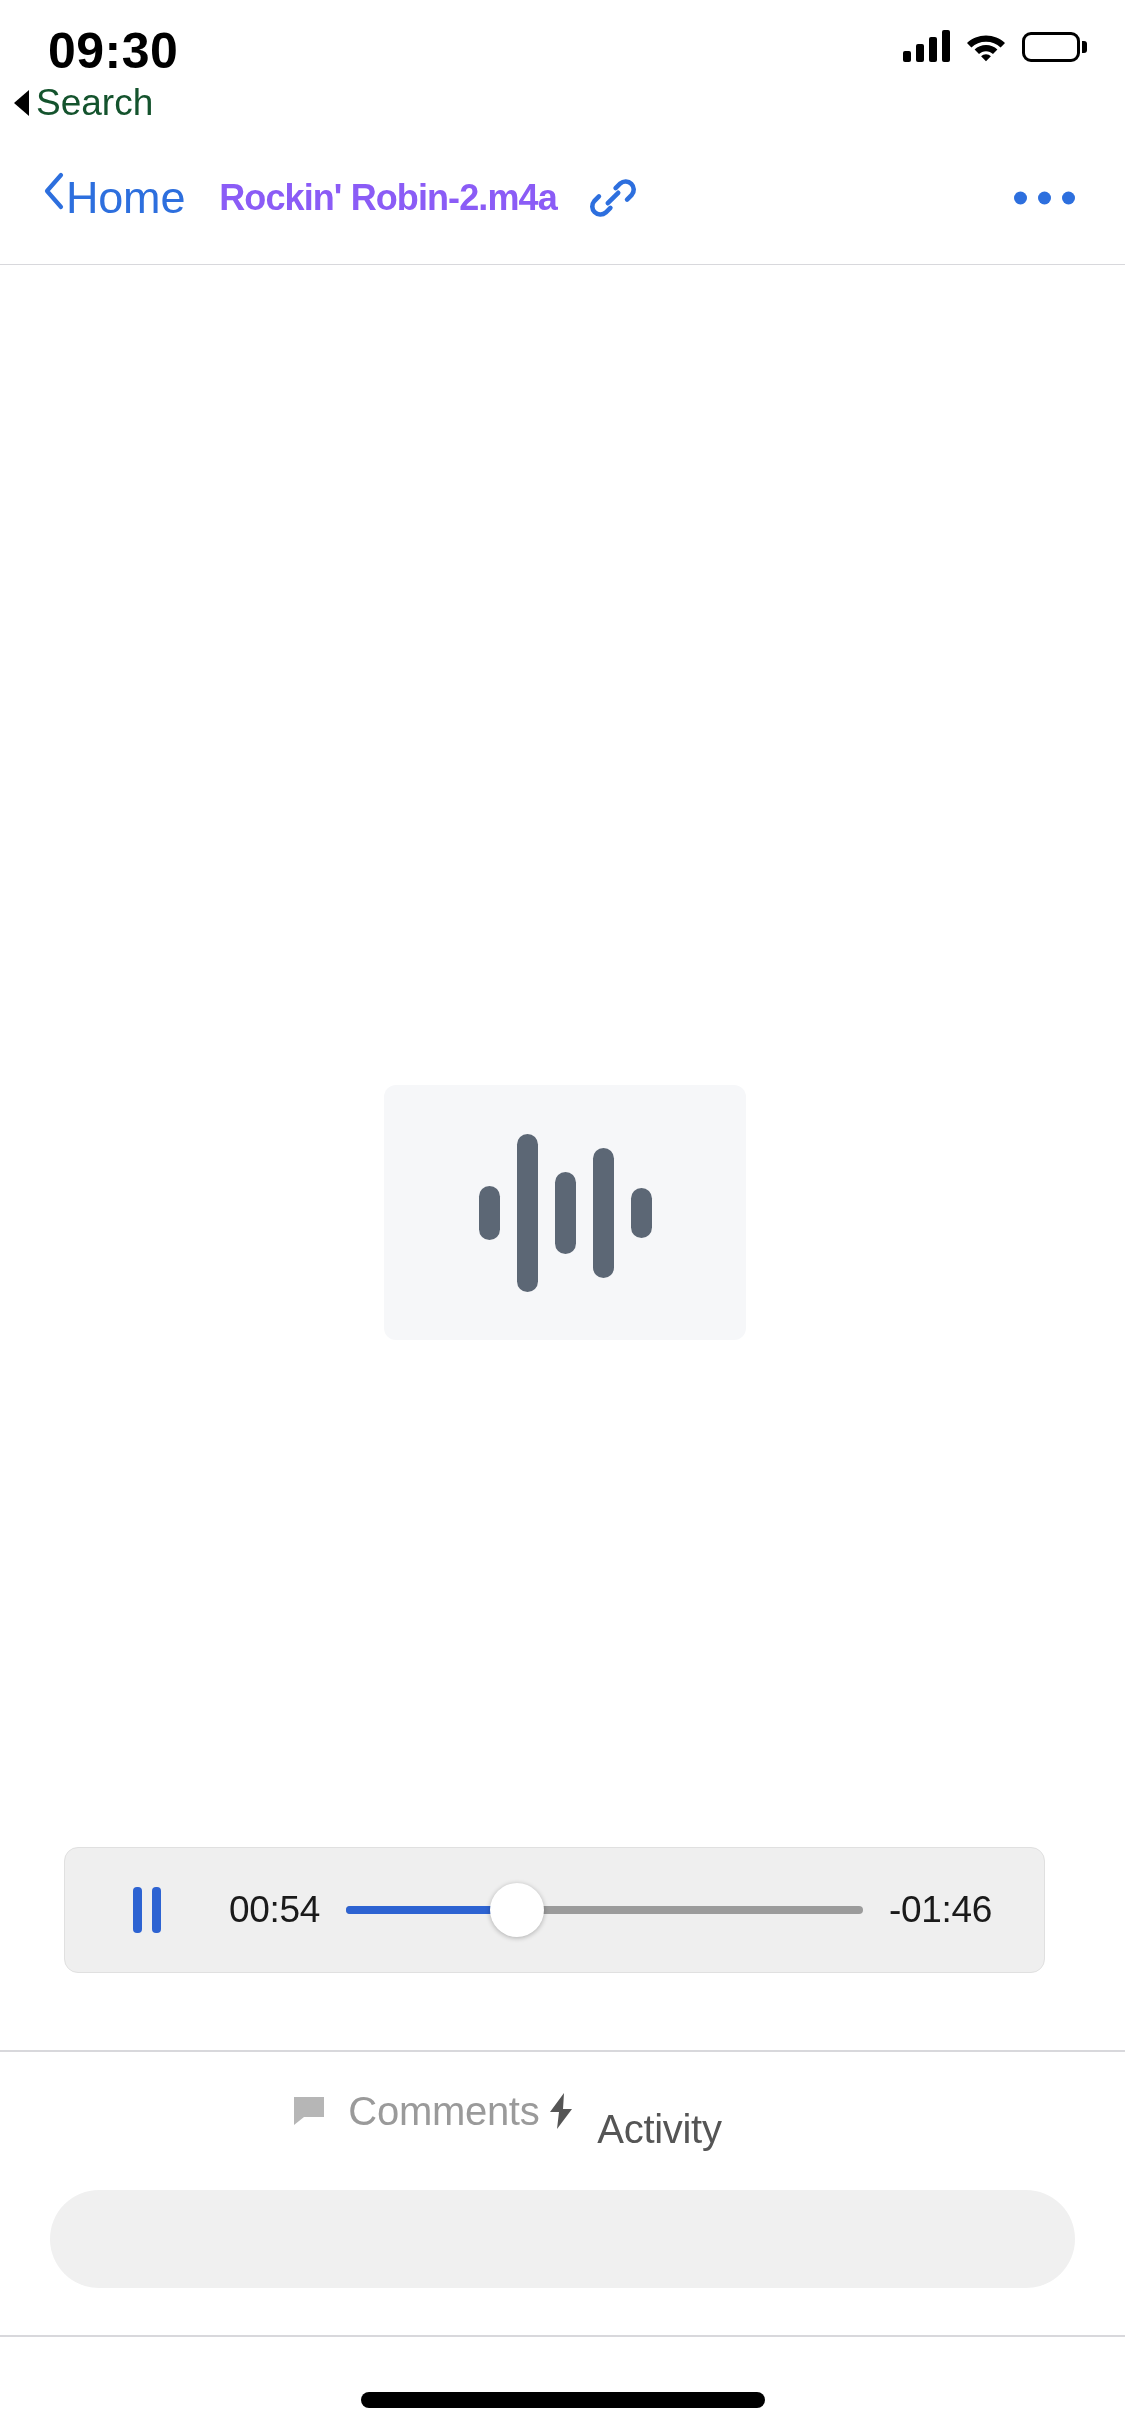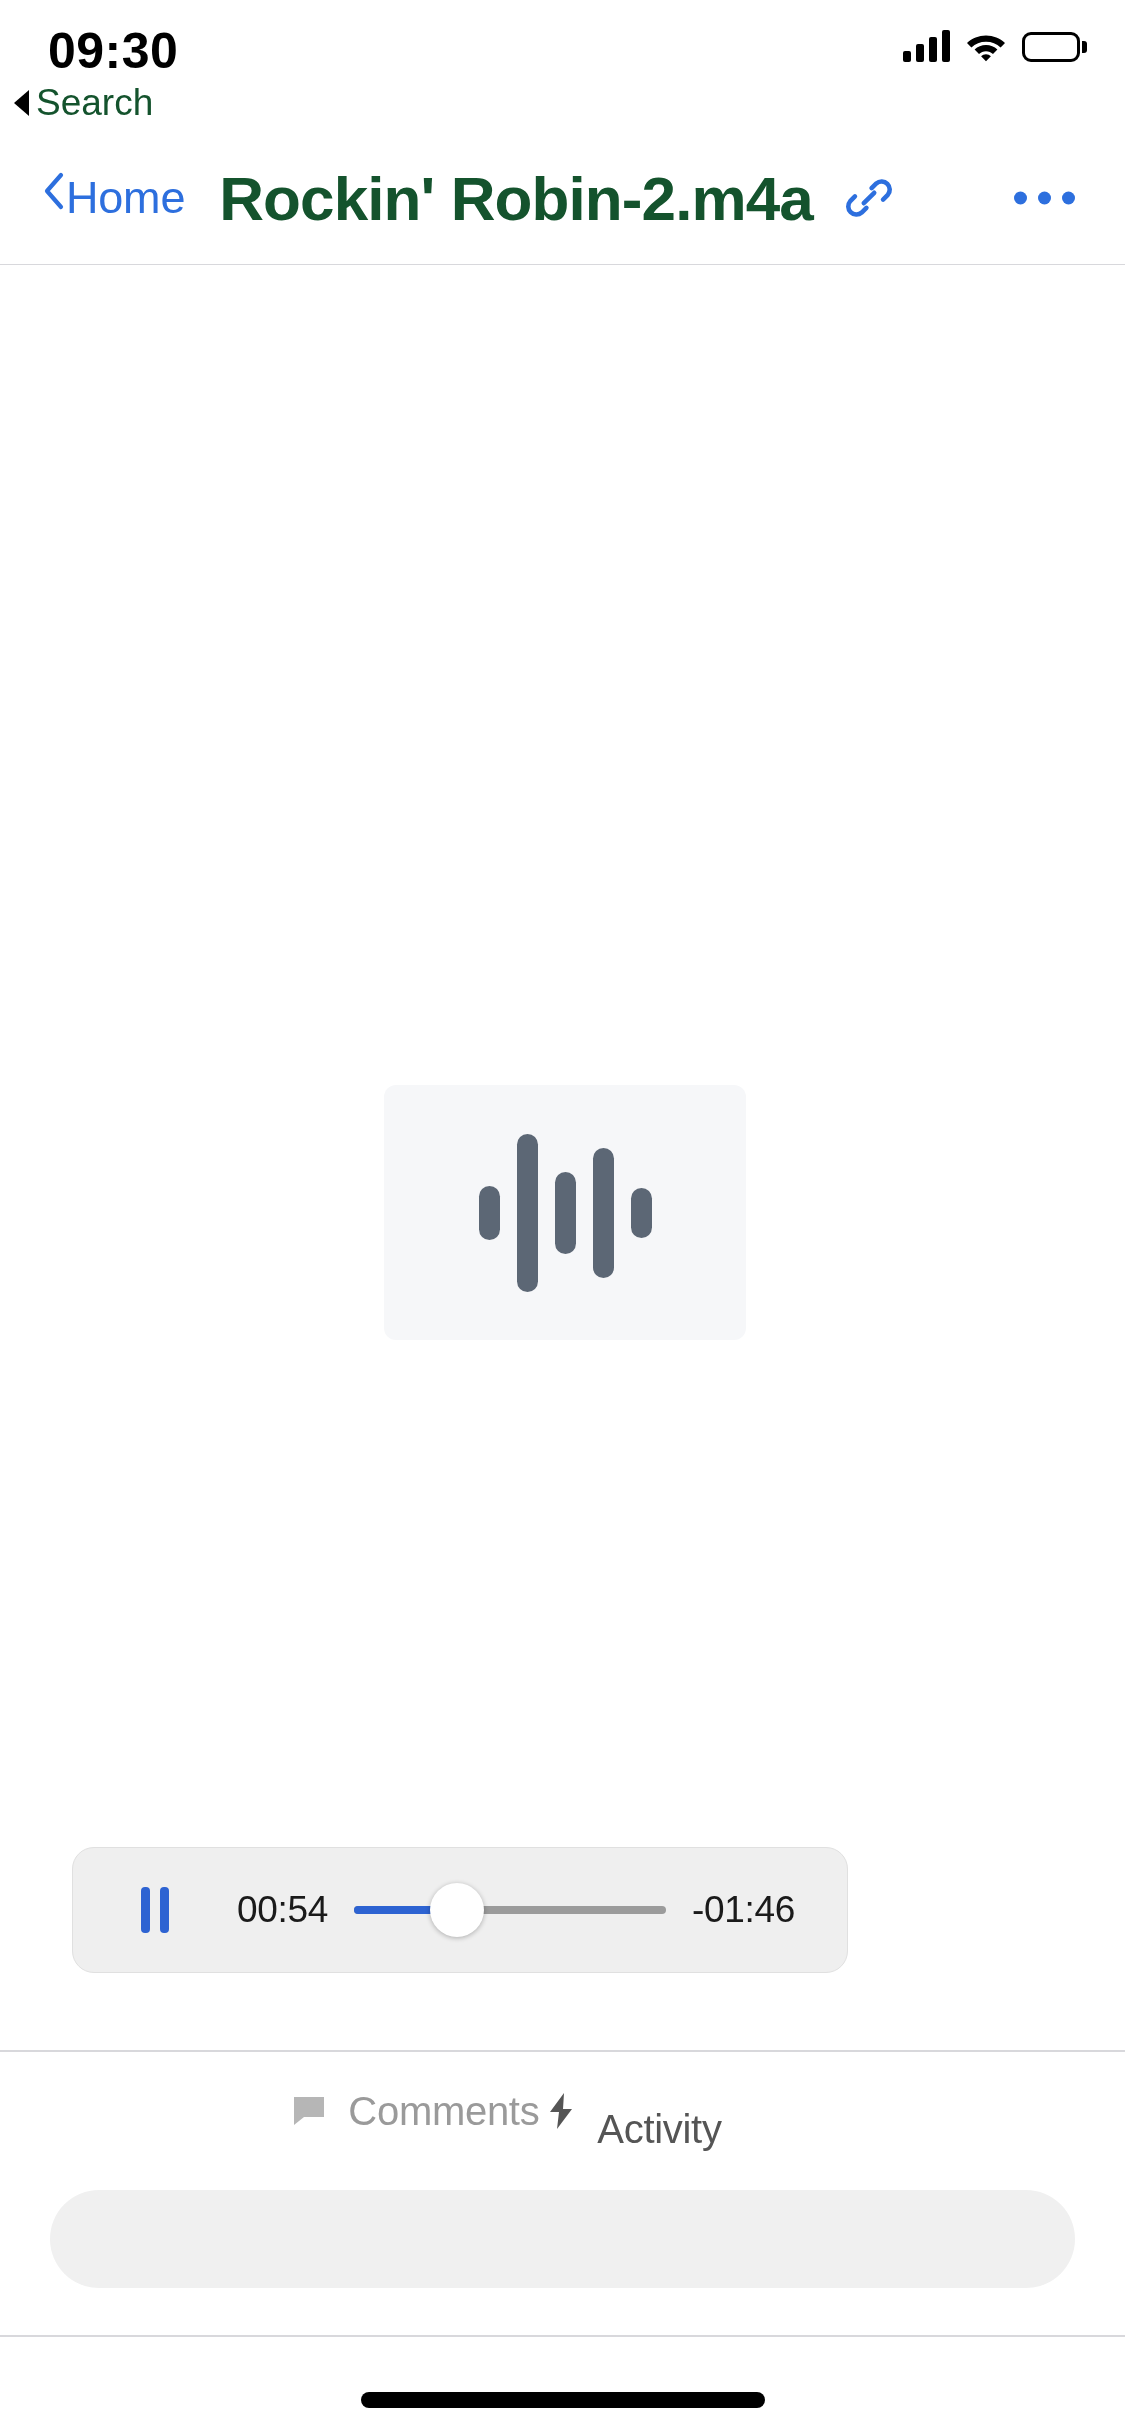--- a/index.html
+++ b/index.html
@@ -66,21 +66,21 @@
   }
   .nav-back-chevron {
     width:22px; height:38px; flex:none;
   }
   .nav-back-label {
     font-size:45px; color:#2d6fde; font-weight:400;
     letter-spacing:-0.2px;
   }
   .nav-title {
     margin-left:34px;
-    font-size:62px; font-weight:700; color:#14532d;
+    font-size:36px; font-weight:700; color:#8b5cf6;
     letter-spacing:-0.9px; white-space:nowrap;
   }
   .nav-link-btn {
     margin-left:28px; width:56px; height:56px;
     display:flex; align-items:center; justify-content:center;
     cursor:pointer;
   }
   .nav-more-btn {
     position:absolute; right:44px; top:50%; transform:translateY(-50%);
     display:flex; align-items:center; gap:11px; cursor:pointer;
@@ -104,24 +104,24 @@
   }
   .wave-bar { width:21px; background:#5c6775; border-radius:11px; display:block; }
   .wave-bar.b1 { height:54px; }
   .wave-bar.b2 { height:158px; }
   .wave-bar.b3 { height:82px; }
   .wave-bar.b4 { height:130px; }
   .wave-bar.b5 { height:50px; }
 
   
   .audio-player {
-    position:absolute; left:72px; top:1847px;
-    width:776px; height:126px;
+    position:absolute; left:64px; top:1847px;
+    width:981px; height:126px;
     background:#efefef; border:1.5px solid #e0e0e0;
-    border-radius:22px;
+    border-radius:14px;
     display:flex; align-items:center;
   }
   .play-pause-btn {
     margin-left:52px; width:60px; height:60px;
     display:flex; align-items:center; justify-content:center;
     gap:10px; cursor:pointer;
   }
   .play-pause-btn i {
     display:block; width:9px; height:46px;
     background:#2d63d2; border-radius:4px;

